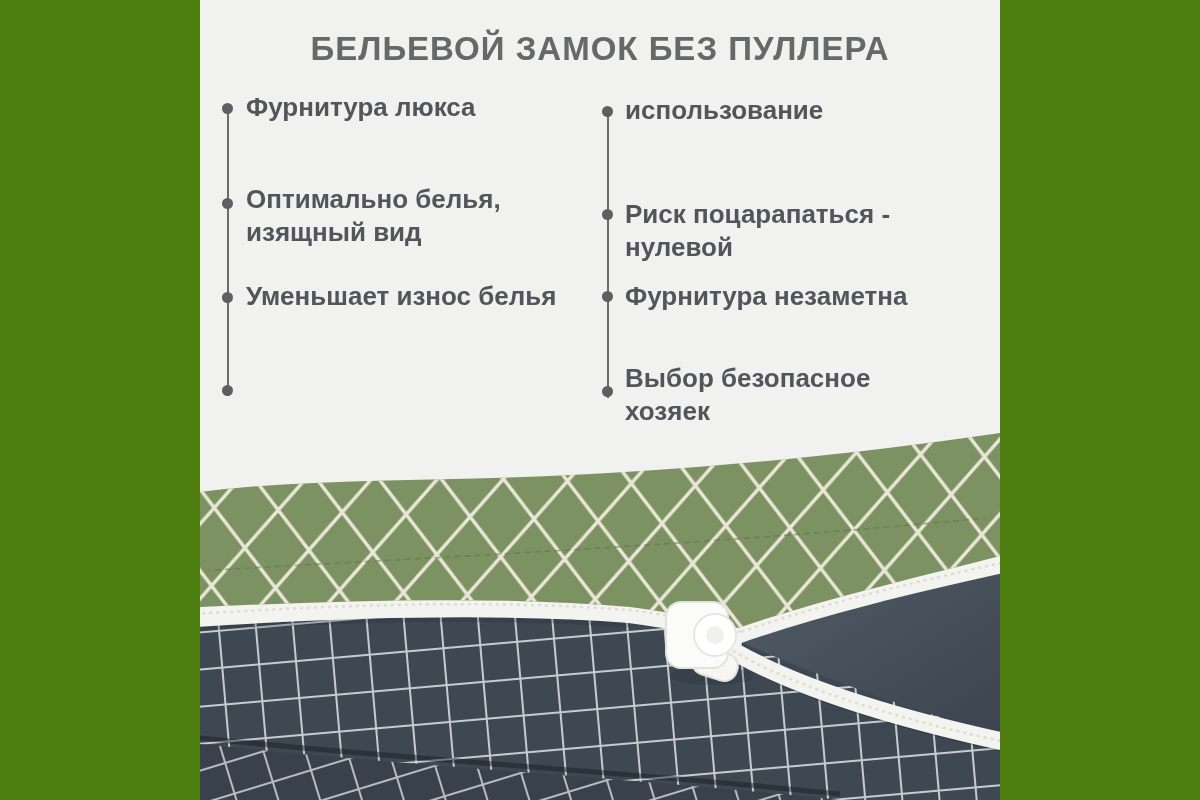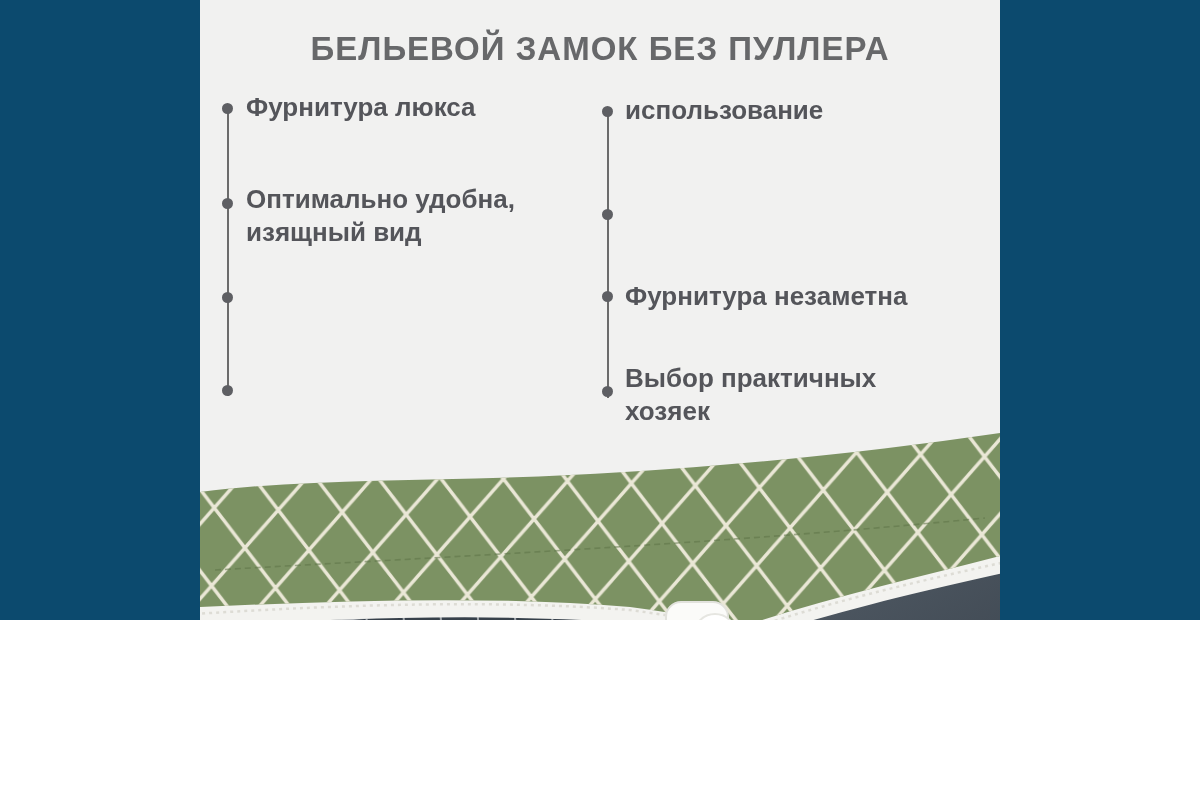--- a/index.html
+++ b/index.html
@@ -1,16 +1,16 @@
 <!DOCTYPE html>
 <html><head>
 <meta charset="utf-8">
 <style>
   html,body{margin:0;padding:0;background:#ffffff;}
-  .canvas{position:relative;width:1200px;height:620px;background:#0c4a6e;overflow:hidden;
+  .canvas{position:relative;width:1200px;height:800px;background:#4d7c0f;overflow:hidden;
           font-family:"Liberation Sans","DejaVu Sans",sans-serif;}
   .content{position:absolute;left:200px;top:0;width:800px;height:800px;background:#f1f1f0;}
   .page-title{position:absolute;left:0;right:0;top:30px;text-align:center;
               font-size:33px;font-weight:bold;letter-spacing:1px;color:#67686a;}
   .features{position:absolute;inset:0;text-decoration:underline;}
   .tl-line{position:absolute;width:2px;background:#6b6b6b;}
   .tl-left{left:27px;top:104px;height:292px;}
   .tl-right{left:407px;top:108px;height:290px;}
   .dot{position:absolute;width:11px;height:11px;border-radius:50%;background:#5e5f63;}
   .feat{position:absolute;color:#54555a;font-size:26px;font-weight:bold;line-height:33px;}
@@ -34,34 +34,40 @@
       <div class="dot" style="left:22px;top:385px"></div>
       <div class="dot" style="left:402px;top:106px"></div>
       <div class="dot" style="left:402px;top:209px"></div>
       <div class="dot" style="left:402px;top:291px"></div>
       <div class="dot" style="left:402px;top:386px"></div>
 
       <div class="feat" style="left:46px;top:91px;width:360px">
         <div>Фурнитура люкса</div>
       </div>
       <div class="feat" style="left:46px;top:183px;width:360px">
-        <div>Оптимально удобна,</div>
+        <div>Оптимально белья,</div>
         <div>изящный вид</div>
+      </div>
+      <div class="feat" style="left:46px;top:280px;width:360px">
+        <div>Уменьшает износ белья</div>
       </div>
       <div class="feat" style="left:46px;top:365px;width:360px">
       </div>
 
       <div class="feat" style="left:425px;top:94px;width:350px">
         <div>использование</div>
       </div>
+      <div class="feat" style="left:425px;top:198px;width:350px">
+        <div>Риск поцарапаться - нулевой</div>
+      </div>
       <div class="feat" style="left:425px;top:280px;width:350px">
         <div>Фурнитура незаметна</div>
       </div>
       <div class="feat" style="left:425px;top:362px;width:350px">
-        <div>Выбор практичных</div>
+        <div>Выбор безопасное</div>
         <div>хозяек</div>
       </div>
     </div>
 
     <svg class="photo-svg" viewBox="0 0 800 800" aria-hidden="true">
       <defs>
         <pattern id="lat" width="64" height="78" patternUnits="userSpaceOnUse" patternTransform="rotate(2)">
           <path d="M0,0 L64,78 M64,0 L0,78" stroke="#eae7d6" stroke-width="3.4" fill="none"></path>
         </pattern>
         <pattern id="grid" width="37" height="37" patternUnits="userSpaceOnUse" patternTransform="rotate(-5)">

